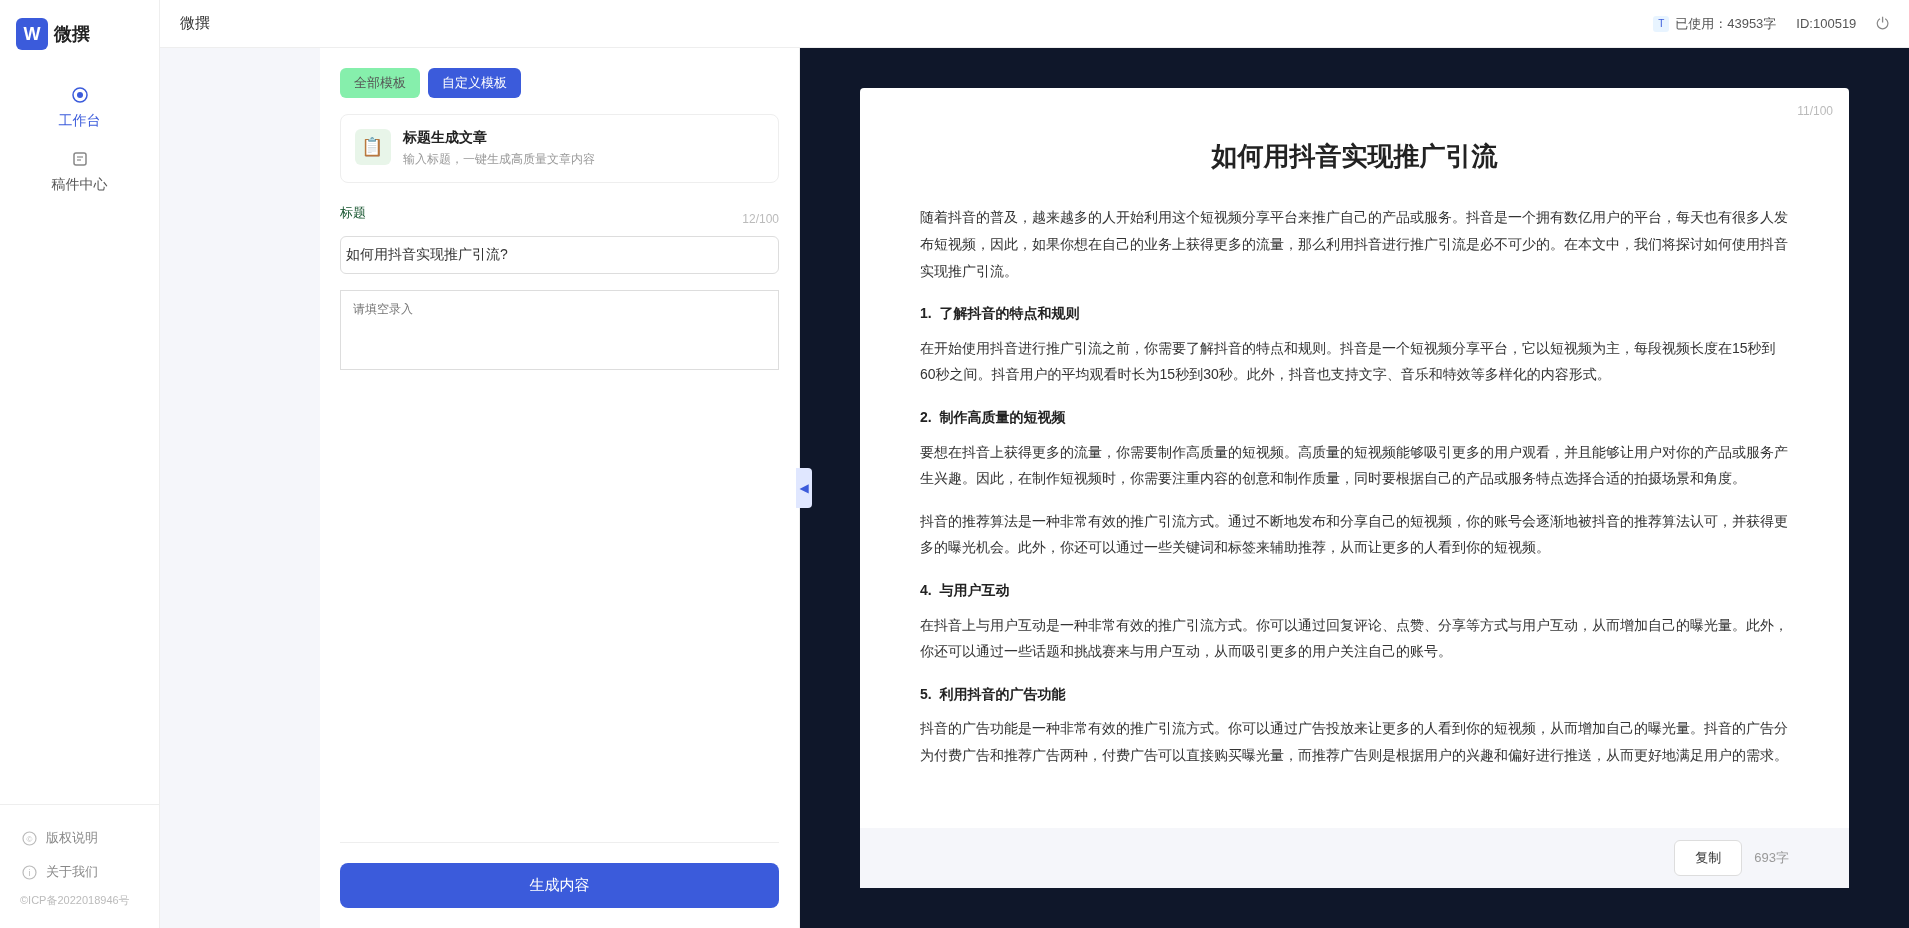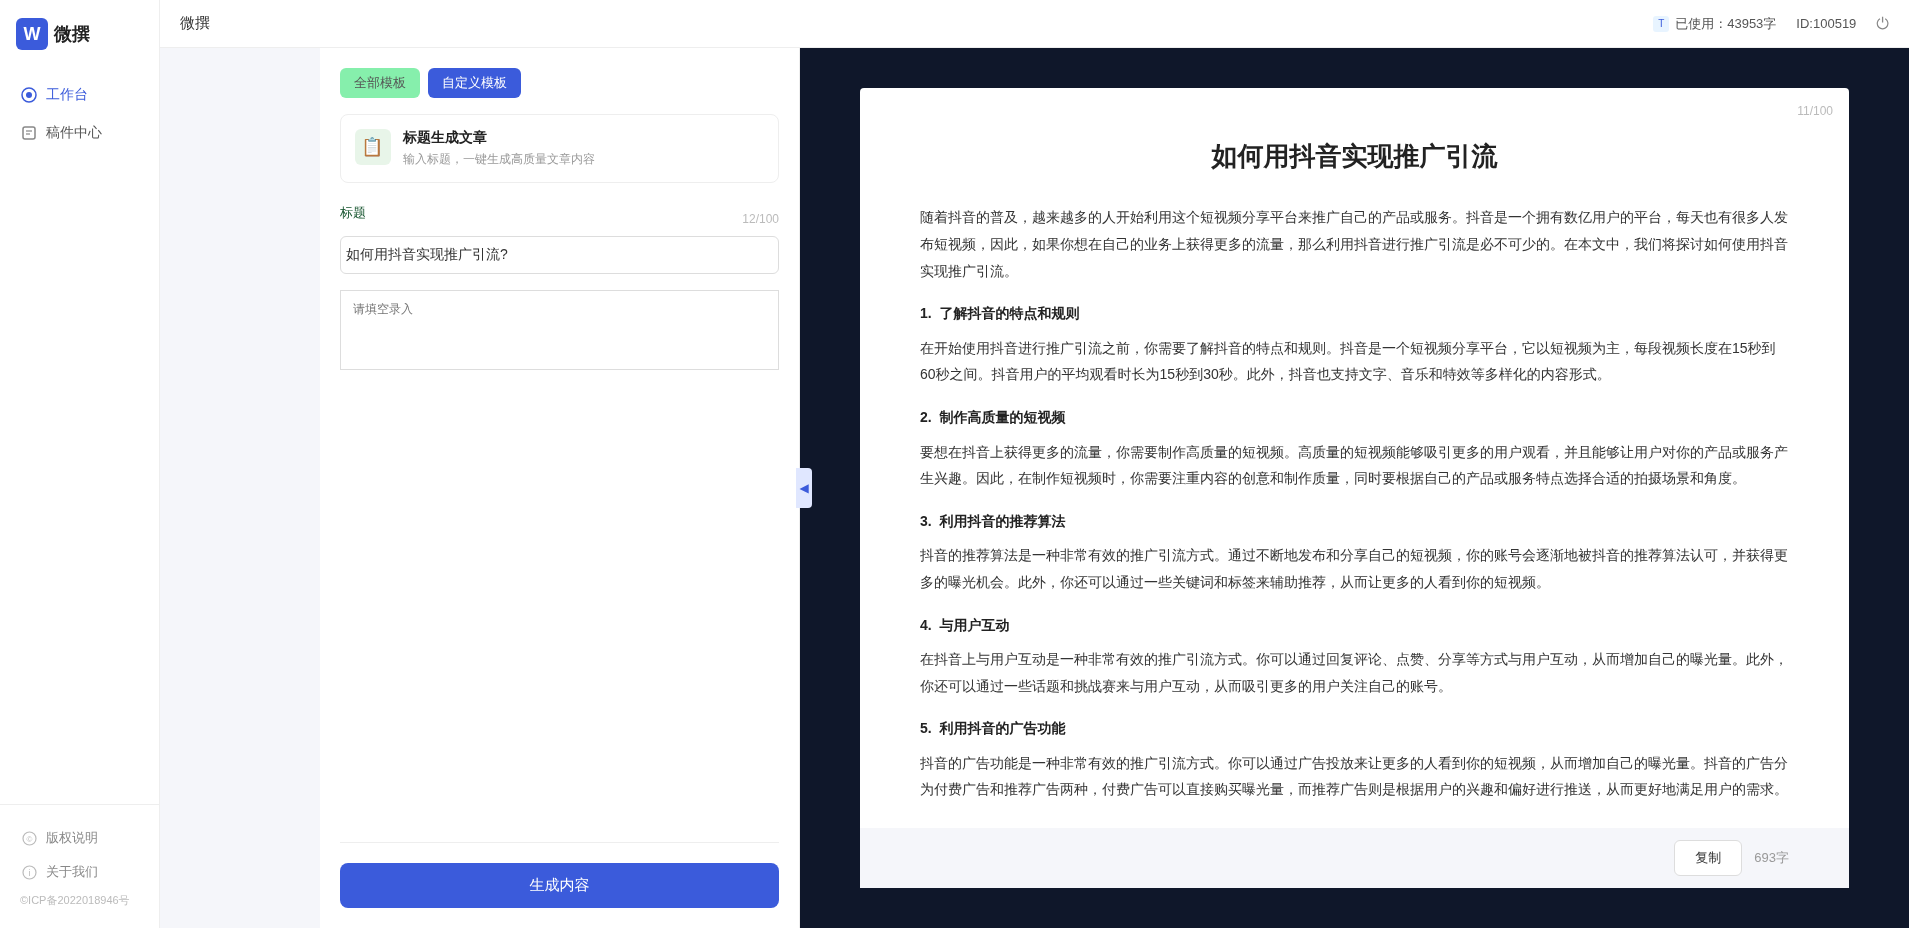--- a/index.html
+++ b/index.html
@@ -29,20 +29,21 @@
     }
     .logo-text { font-size: 18px; font-weight: bold; color: #222; }
     .sidebar-nav { flex: 1; padding: 8px 0; }
     .sidebar-item {
       display: flex; align-items: center; gap: 8px;
       padding: 10px 20px;
       cursor: pointer;
       color: #555;
       font-size: 14px;
       border-radius: 0;
+      flex-direction: column;
     }
     .sidebar-item.active { color: #3b5bdb; }
     .sidebar-item-icon { width: 18px; height: 18px; display: flex; align-items: center; justify-content: center; }
     .sidebar-bottom { padding: 16px 0; border-top: 1px solid #eee; }
     .sidebar-bottom-item {
       display: flex; align-items: center; gap: 8px;
       padding: 8px 20px;
       cursor: pointer; color: #888; font-size: 13px;
     }
     .icp-text { font-size: 11px; color: #bbb; padding: 4px 20px; }
@@ -358,24 +359,20 @@
           &nbsp;<span>了解抖音的特点和规则</span>
         </p>
         <p class="section-content">在开始使用抖音进行推广引流之前，你需要了解抖音的特点和规则。抖音是一个短视频分享平台，它以短视频为主，每段视频长度在15秒到60秒之间。抖音用户的平均观看时长为15秒到30秒。此外，抖音也支持文字、音乐和特效等多样化的内容形式。</p>
 
         <p class="section-heading">
           <span>2.</span>
           &nbsp;<span>制作高质量的短视频</span>
         </p>
         <p class="section-content">要想在抖音上获得更多的流量，你需要制作高质量的短视频。高质量的短视频能够吸引更多的用户观看，并且能够让用户对你的产品或服务产生兴趣。因此，在制作短视频时，你需要注重内容的创意和制作质量，同时要根据自己的产品或服务特点选择合适的拍摄场景和角度。</p>
 
-        <p class="section-heading">
-          <span>3.</span>
-          &nbsp;<span>利用抖音的推荐算法</span>
-        </p>
         <p class="section-content">抖音的推荐算法是一种非常有效的推广引流方式。通过不断地发布和分享自己的短视频，你的账号会逐渐地被抖音的推荐算法认可，并获得更多的曝光机会。此外，你还可以通过一些关键词和标签来辅助推荐，从而让更多的人看到你的短视频。</p>
 
         <p class="section-heading">
           <span>4.</span>
           &nbsp;<span>与用户互动</span>
         </p>
         <p class="section-content">在抖音上与用户互动是一种非常有效的推广引流方式。你可以通过回复评论、点赞、分享等方式与用户互动，从而增加自己的曝光量。此外，你还可以通过一些话题和挑战赛来与用户互动，从而吸引更多的用户关注自己的账号。</p>
 
         <p class="section-heading">
           <span>5.</span>

